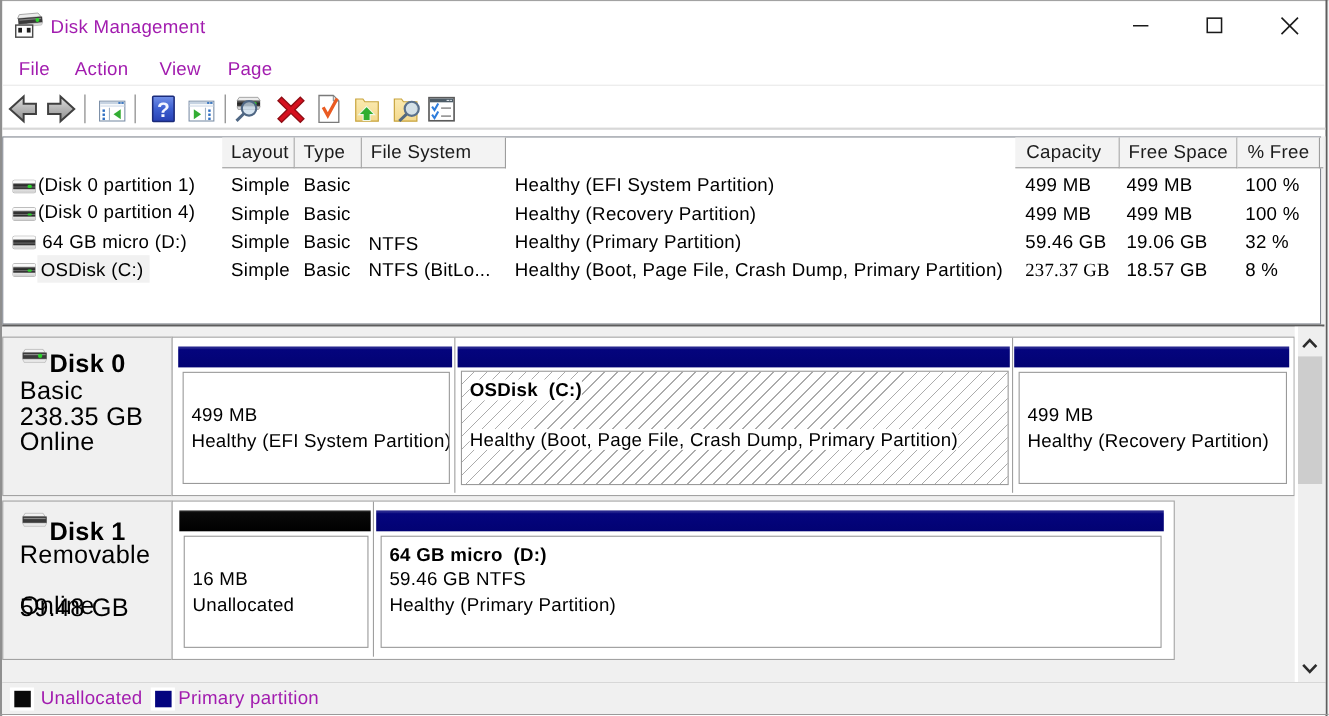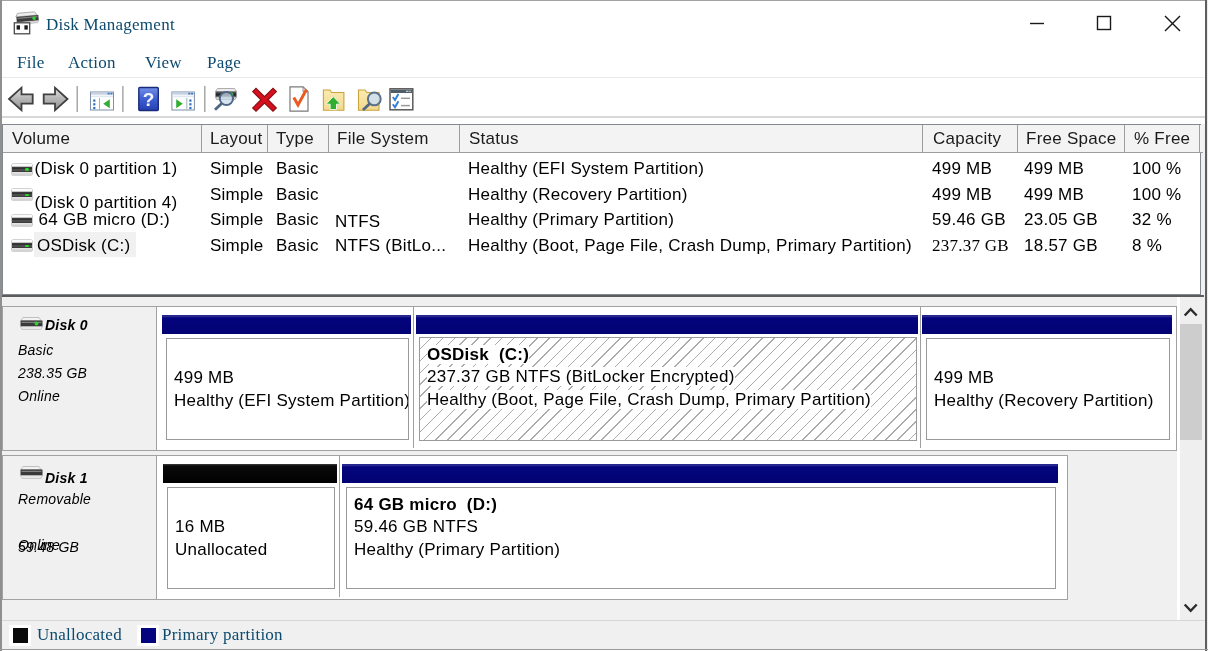--- a/index.html
+++ b/index.html
@@ -1,38 +1,38 @@
 <!DOCTYPE html>
 <html><head>
 <meta charset="utf-8">
 <style>
   html,body{margin:0;padding:0;}
   body{width:1208px;height:651px;position:relative;overflow:hidden;
        font-family:"Liberation Sans",sans-serif;background:#ffffff;}
   .abs{position:absolute;}
   #win{position:absolute;left:0;top:0;width:1208px;height:651px;background:#fff;}
-  .t15{font-size:17px;letter-spacing:0.25px;color:#0c4a6e;white-space:nowrap;font-family:Liberation Serif, serif;}
+  .t15{font-size:17px;letter-spacing:0.25px;color:#a21caf;white-space:nowrap;}
   
   #listpane{position:absolute;left:2px;top:124px;width:1197px;height:169px;
             border:1px solid #828790;background:#fff;}
   .hcell{position:absolute;top:0;height:27px;background:#f3f3f3;
          border-right:1px solid #9d9d9d;border-bottom:1px solid #9d9d9d;}
   .hcell span{position:absolute;top:4px;font-size:17px;letter-spacing:0.25px;color:#1b1b1b;white-space:nowrap;}
   .cell{position:absolute;font-size:17px;letter-spacing:0.25px;color:#000;white-space:nowrap;}
   
   .dlabel{position:absolute;background:#f0f0f0;border:1px solid #a2a2a2;}
   .dfield{position:absolute;background:#ffffff;border:1px solid #a2a2a2;}
   .bar{position:absolute;height:19px;background:linear-gradient(#26268e 0px,#26268e 1.5px,#04047d 3px,#020273 19px);}
   .cbox{position:absolute;background:#fff;border:1px solid #9a9a9a;overflow:hidden;}
   .ctext{position:absolute;left:7px;top:6px;font-size:17px;color:#000;
          line-height:22.4px;letter-spacing:0.25px;white-space:nowrap;}
   .hatch{background:
      repeating-linear-gradient(135deg,#ffffff 0px,#ffffff 7.4px,#ababab 7.4px,#ababab 8.37px);}
   .wbg{background:#ffffff;}
-  .lblt{position:absolute;font-size:14px;letter-spacing:0.25px;color:#000;white-space:nowrap;font-style:italic;}
+  .lblt{position:absolute;font-size:23px;letter-spacing:0.25px;color:#000;white-space:nowrap;}
   .volicon{position:absolute;width:20px;height:11px;border-radius:1px;
      background:linear-gradient(#fafafa 0px,#fafafa 2px,#c4c4c4 2.5px,#3c3c3c 3.5px,#2a2a2a 5px,#6e6e6e 6px,#2a2a2a 7px,#3c3c3c 7.5px,#e3e3e3 8.5px,#cfcfcf 11px);
      box-shadow:0 0 0 0.6px #a8a8a8;}
   .volicon:after{content:"";position:absolute;right:3px;top:4.5px;width:4px;height:2.8px;
      background:#2ad42a;border-radius:1.4px;}
   .volicon.nogreen:after{display:none;}
 </style>
 </head>
 <body>
 <div id="win"></div>
@@ -155,34 +155,28 @@
     <rect x="409.3" y="12.8" width="1.5" height="1" fill="#dfe5ea"></rect>
   <path d="M392.8,19 L395,22 L398.4,16" fill="none" stroke="#2e7ddb" stroke-width="1.9"></path>
   <line x1="401" y1="20.3" x2="410" y2="20.3" stroke="#9a9a9a" stroke-width="1.5"></line>
   <path d="M392.8,26.3 L395,29.3 L398.4,23.3" fill="none" stroke="#2e7ddb" stroke-width="1.9"></path>
   <line x1="401" y1="27.6" x2="410" y2="27.6" stroke="#9a9a9a" stroke-width="1.5"></line>
 </svg>
 <div class="abs" style="left:1.5px;top:116px;width:1203px;height:2px;background:#d8d8d8;"></div>
 
 <div id="listpane">
 
-  <div class="hcell" style="left:0px;width:198px;">
-      <span style="left:9px;">Volume</span>
-    </div>
   <div class="hcell" style="left:199px;width:65px;">
       <span style="left:8px;">Layout</span>
     </div>
   <div class="hcell" style="left:265px;width:60px;">
       <span style="left:8px;">Type</span>
     </div>
   <div class="hcell" style="left:326px;width:130px;">
       <span style="left:8px;">File System</span>
-    </div>
-  <div class="hcell" style="left:457px;width:462px;">
-      <span style="left:9px;">Status</span>
     </div>
   <div class="hcell" style="left:920px;width:94px;">
       <span style="left:10px;">Capacity</span>
     </div>
   <div class="hcell" style="left:1015px;width:106px;">
       <span style="left:8px;text-align:right;">Free Space</span>
     </div>
   <div class="hcell" style="left:1122px;width:74px;">
       <span style="left:9px;">% Free</span>
     </div>
@@ -193,36 +187,36 @@
     <div class="volicon" style="left:9px;top:38.5px;"></div>
     <div class="cell" style="left:31.5px;top:34.3px;">(Disk 0 partition 1)</div>
     <div class="cell" style="left:207px;top:34.3px;">Simple</div>
     <div class="cell" style="left:273px;top:34.3px;">Basic</div>
     <div class="cell" style="left:465px;top:34.3px;">Healthy (EFI System Partition)</div>
     <div class="cell" style="left:929px;top:34.3px;">499 MB</div>
     <div class="cell" style="left:1021px;top:34.3px;">499 MB</div>
     <div class="cell" style="left:1129px;top:34.3px;">100 %</div>
 
     <div class="volicon" style="left:9px;top:64px;"></div>
-    <div class="cell" style="left:31.5px;top:68px;">(Disk 0 partition 4)</div>
+    <div class="cell" style="left:31.5px;top:58px;">(Disk 0 partition 4)</div>
     <div class="cell" style="left:207px;top:59.8px;">Simple</div>
     <div class="cell" style="left:273px;top:59.8px;">Basic</div>
     <div class="cell" style="left:465px;top:59.8px;">Healthy (Recovery Partition)</div>
     <div class="cell" style="left:929px;top:59.8px;">499 MB</div>
     <div class="cell" style="left:1021px;top:59.8px;">499 MB</div>
     <div class="cell" style="left:1129px;top:59.8px;">100 %</div>
 
     <div class="volicon nogreen" style="left:9px;top:89.5px;"></div>
     <div class="cell" style="left:35.5px;top:85.3px;">64 GB micro (D:)</div>
     <div class="cell" style="left:207px;top:85.3px;">Simple</div>
     <div class="cell" style="left:273px;top:85.3px;">Basic</div>
     <div class="cell" style="left:332px;top:87px;text-align:right;">NTFS</div>
     <div class="cell" style="left:465px;top:85.3px;">Healthy (Primary Partition)</div>
     <div class="cell" style="left:929px;top:85.3px;">59.46 GB</div>
-    <div class="cell" style="left:1021px;top:85.3px;">23.05 GB</div>
+    <div class="cell" style="left:1021px;top:85.3px;">19.06 GB</div>
     <div class="cell" style="left:1129px;top:85.3px;">32 %</div>
 
     <div class="volicon" style="left:9px;top:115px;"></div>
     <div style="position:absolute;left:31px;top:107.2px;width:102px;height:24.6px;background:#f1f1f1;"></div>
     <div class="cell" style="left:34px;top:110.8px;">OSDisk (C:)</div>
     <div class="cell" style="left:207px;top:110.8px;">Simple</div>
     <div class="cell" style="left:273px;top:110.8px;">Basic</div>
     <div class="cell" style="left:332px;top:110.8px;">NTFS (BitLo...</div>
     <div class="cell" style="left:465px;top:110.8px;">Healthy (Boot, Page File, Crash Dump, Primary Partition)</div>
     <div class="cell" style="left:929px;top:110.8px;font-family:Liberation Serif, serif;">237.37 GB</div>
@@ -250,21 +244,21 @@
 
 <div class="bar" style="left:162px;top:315px;width:249px;"></div>
 <div class="cbox" style="left:166px;top:338px;width:241px;height:100px;">
   <div class="ctext"><span>&nbsp;</span><br>499 MB<br>Healthy (EFI System Partition)</div>
 </div>
 
 <div class="abs" style="left:412.7px;top:307px;width:1.2px;height:141px;background:#9f9f9f;"></div>
 <div class="abs" style="left:919.7px;top:307px;width:1.2px;height:141px;background:#9f9f9f;"></div>
 <div class="bar" style="left:416px;top:315px;width:502px;"></div>
 <div class="cbox hatch" style="left:419px;top:337px;width:496px;height:102px;">
-  <div class="ctext"><span class="wbg"><b>OSDisk&nbsp; (C:)</b></span><br><span class="wbg">237.37 GB NTFS (BitLocker Encrypted)</span><br><span class="wbg">Healthy (Boot, Page File, Crash Dump, Primary Partition)</span></div>
+  <div class="ctext"><span class="wbg"><b>OSDisk&nbsp; (C:)</b></span><br><br><span class="wbg">Healthy (Boot, Page File, Crash Dump, Primary Partition)</span></div>
 </div>
 
 <div class="bar" style="left:922px;top:315px;width:250px;"></div>
 <div class="cbox" style="left:926px;top:338px;width:242px;height:100px;">
   <div class="ctext"><span>&nbsp;</span><br>499 MB<br>Healthy (Recovery Partition)</div>
 </div>
 
 <div class="dlabel" style="left:2px;top:455px;width:153px;height:143px;"></div>
 <div class="dfield" style="left:156px;top:455px;width:910px;height:143px;"></div>
 <svg id="d1icon" class="abs" style="left:20px;top:466px;" width="23" height="16" viewBox="0 0 23 16">

